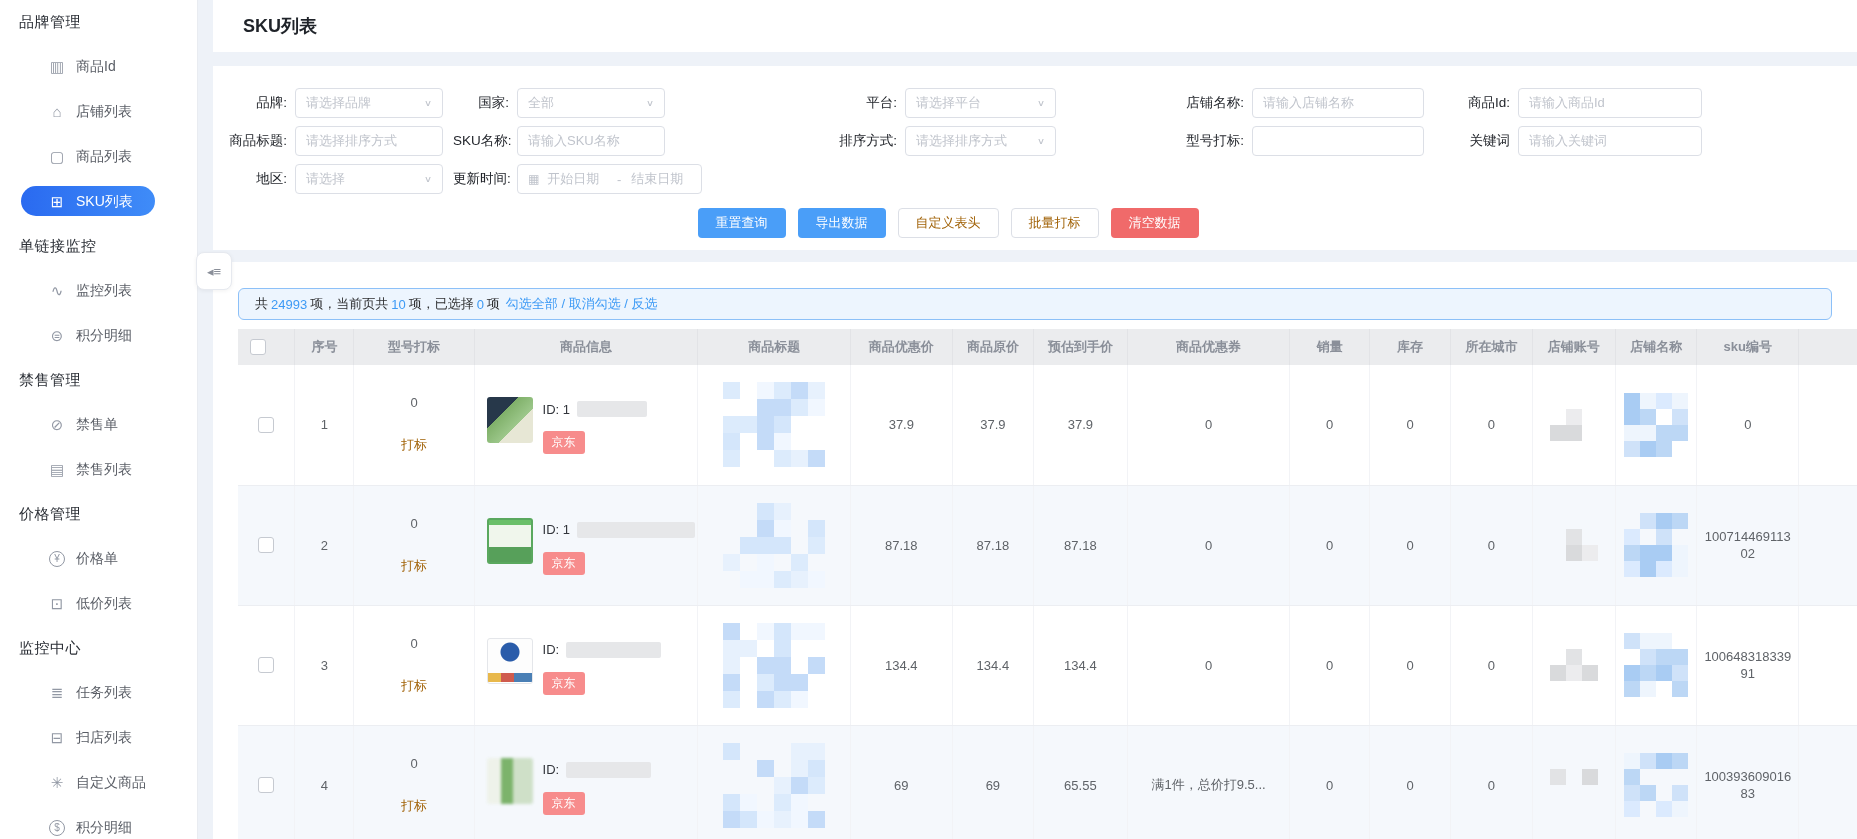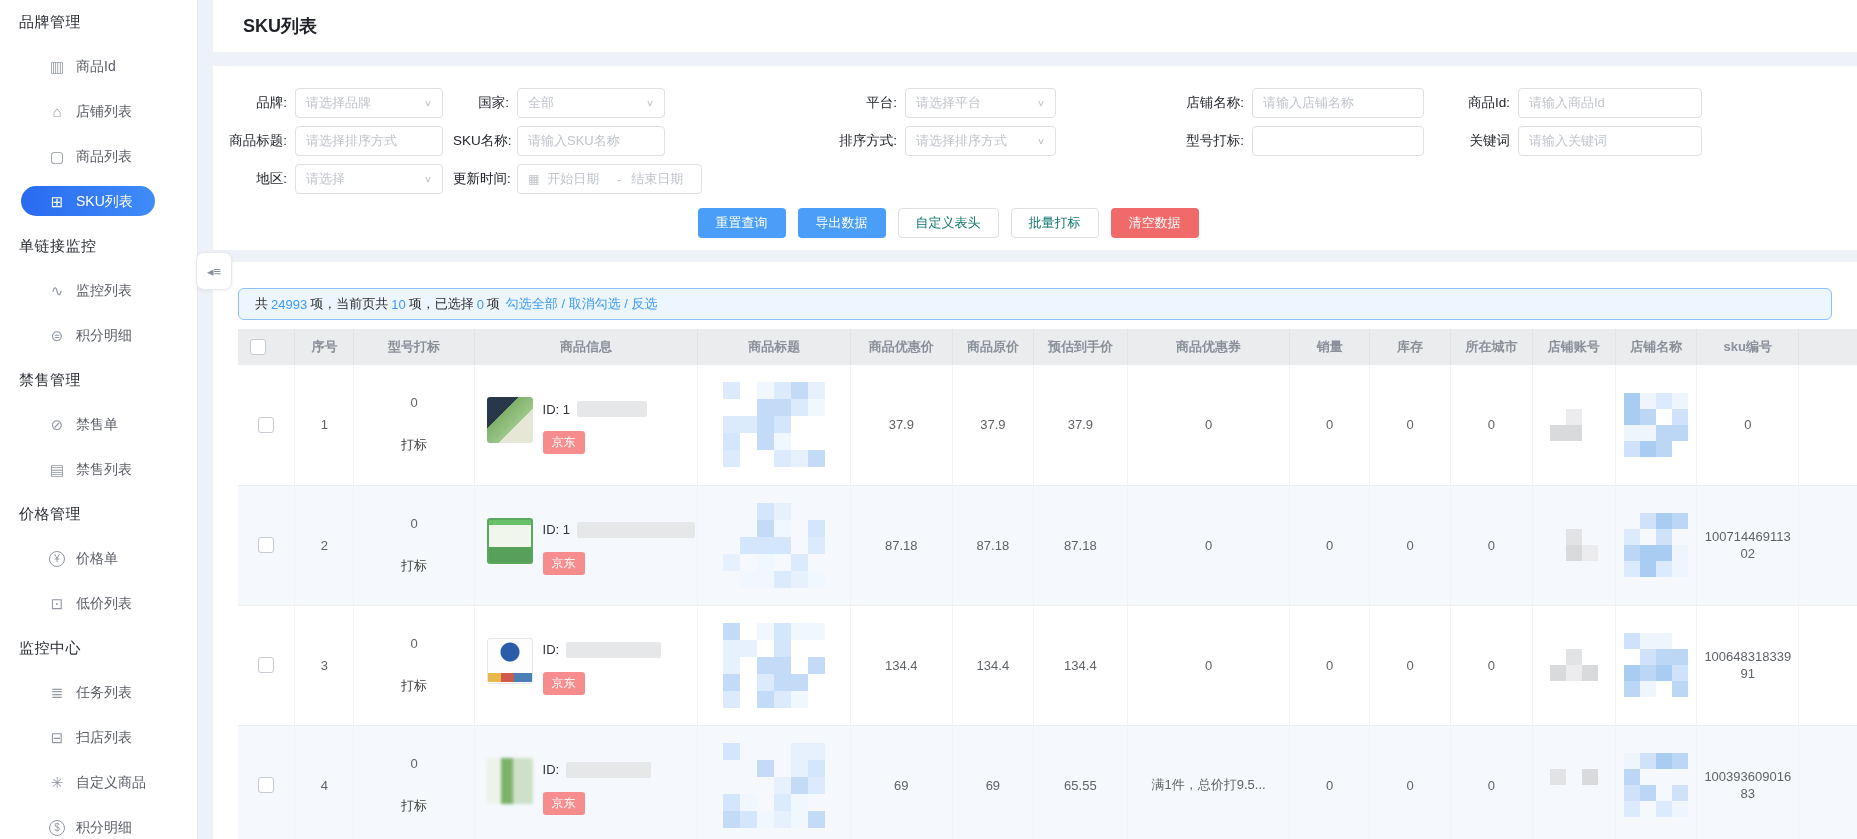--- a/index.html
+++ b/index.html
@@ -33,38 +33,38 @@
   .ctrl { height:30px; border:1px solid #dcdfe6; border-radius:4px; background:#fff; display:flex; align-items:center; padding:0 10px; color:#c0c4cc; font-size:13px; position:relative; }
   .ctrl .ph { flex:1; overflow:hidden; white-space:nowrap; }
   .ctrl .chev { color:#c0c4cc; font-size:11px; margin-left:6px; transform:scaleY(.8); }
   .w-i1{width:148px}.w-i2{width:148px}.w-i3{width:151px}.w-i4{width:172px}.w-i5{width:184px}.w-date{width:185px}
   .gap-a{margin-left:10px}.gap-b{margin-left:160px}.gap-c{margin-left:110px}.gap-d{margin-left:28px}
   .cal-icon { color:#c0c4cc; margin-right:8px; font-size:12px; }
   .date-sep { color:#c0c4cc; margin:0 10px; }
   .btn-row { display:flex; justify-content:center; gap:12px; margin-top:14px; margin-right:190px; }
   .btn { height:30px; padding:0 17px; border-radius:4px; font-size:13px; display:flex; align-items:center; cursor:pointer; border:1px solid transparent; white-space:nowrap; }
   .btn.primary { background:#4a9ef8; color:#fff; }
-  .btn.plain { background:#fff; color:#0f766e; border-color:#dcdfe6; }
+  .btn.plain { background:#fff; color:#a16207; border-color:#dcdfe6; }
   .btn.danger { background:#f06a6a; color:#fff; }
 
   
   .table-panel { padding:26px 25px 0 25px; height:585px; overflow:hidden; }
   .summary-bar { height:32px; border:1px solid #8cc0f8; background:#edf5fe; border-radius:6px; display:flex; align-items:center; padding-left:16px; font-size:13px; color:#303133; margin-bottom:9px; }
   .summary-bar b { font-weight:normal; color:#3d9af5; padding:0 3px; }
   .sum-link { color:#3d9af5; cursor:pointer; text-decoration:none; }
   .sum-links { margin-left:6px; color:#3d9af5; }
 
   table { border-collapse:collapse; table-layout:fixed; width:1724px; }
   thead th { background:#ebecee; height:36px; font-size:13px; color:#8a8f99; font-weight:600; border-right:1px solid #e2e3e6; white-space:nowrap; overflow:hidden; }
   tbody td { height:120px; text-align:center; vertical-align:middle; font-size:13px; color:#5f6368; border-bottom:1px solid #eceef2; border-right:1px solid #f2f3f6; background:#fff; overflow:hidden; }
   tr.alt td { background:#f5f8fc; }
   .cb { width:16px; height:16px; border:1px solid #c6cad1; border-radius:3px; background:#fff; margin:0 auto; cursor:pointer; }
   thead .cb { margin-left:12px; }
   .mark-num { margin-bottom:26px; color:#5f6368; }
-  .mark-link { color:#404040; cursor:pointer; }
+  .mark-link { color:#a16207; cursor:pointer; }
   .prod { display:flex; align-items:flex-start; padding-left:12px; text-align:left; }
   .thumb { width:46px; height:46px; border-radius:3px; flex:0 0 46px; margin-right:10px; margin-top:2px; }
   .t1 { background:linear-gradient(135deg,#27384a 0%,#27384a 34%,#7fb069 34%,#9cc78a 62%,#e7e7d5 62%); }
   .t2 { background:linear-gradient(180deg,#6abf69 0%,#6abf69 16%,#f0f6ec 16%,#f0f6ec 64%,#57a05a 64%),#fff; box-shadow:inset 0 0 0 2px #5aa85e; }
   .t3 { background:radial-gradient(circle at 50% 38%, #2a5caa 0 9px, #fdfdfd 10px 70%),linear-gradient(90deg,#e8b84b 0 30%,#cf5b4e 30% 60%,#4a7fb5 60%); background-size:100% 78%,100% 26%; background-position:top,bottom; background-repeat:no-repeat; border:1px solid #e4e6ea; }
   .t4 { background:linear-gradient(90deg,#eef2ea 0 30%,#7cb36b 30% 56%,#cfe0c8 56%); filter:blur(1.5px); }
   .prod-id { font-size:13px; color:#33363c; display:flex; align-items:center; margin-top:6px; }
   .id-blur { display:inline-block; height:16px; background:#e6e7e9; border-radius:2px; margin-left:7px; }
   .jd-badge { display:inline-block; background:#f78c8c; color:#fff; font-size:12px; padding:3px 9px; border-radius:3px; margin-top:14px; }
   .mosaic { display:grid; margin:0 auto; width:max-content; }

